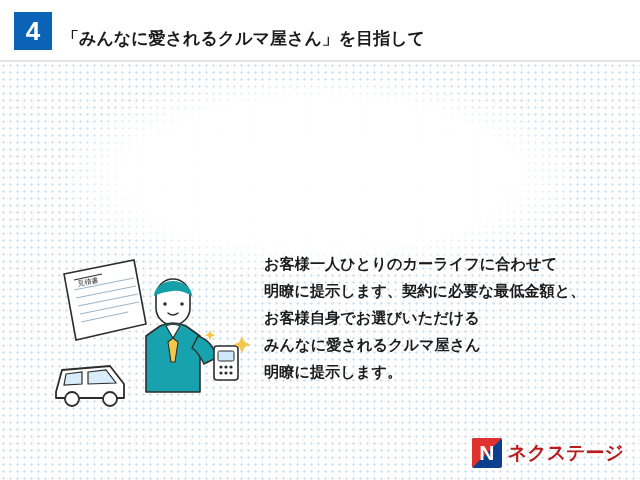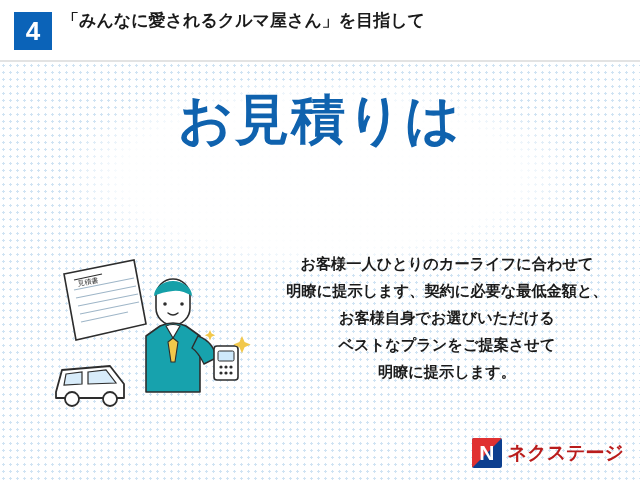--- a/index.html
+++ b/index.html
@@ -48,21 +48,21 @@
     color: #ffffff;
     font-size: 26px;
     font-weight: bold;
     display: flex;
     align-items: center;
     justify-content: center;
     font-family: "Liberation Sans", sans-serif;
   }
   .header-title {
     position: absolute;
-    left: 62px; top: 9px;
+    left: 62px; top: 27px;
     font-size: 17px;
     font-weight: bold;
     color: #1a1a1a;
     letter-spacing: 0px;
     white-space: nowrap;
   }
 
   
   .body-area {
     position: absolute;
@@ -98,28 +98,27 @@
     text-shadow: 0 0 4px #ffffff, 0 0 8px #ffffff, 1px 1px 0 #ffffff, -1px -1px 0 #ffffff;
     font-family: "Liberation Sans", sans-serif;
   }
   .headline .l2 {
     letter-spacing: 1px;
   }
 
   
   .paragraph {
     position: absolute;
-    left: 272px; top: 188px;
+    left: 264px; top: 188px;
     width: 350px;
     color: #1b1b1b;
     font-size: 15.2px;
     line-height: 27px;
     font-weight: bold;
     white-space: nowrap;
-    text-align: center;
   }
   .paragraph div { font-weight: bold; }
 
   
   .illus {
     position: absolute;
     left: 38px; top: 190px;
     width: 230px; height: 180px;
   }
 
@@ -173,28 +172,27 @@
 
   <div class="header">
     <div class="header-num">4</div>
     <div class="header-title">「みんなに愛されるクルマ屋さん」を目指して</div>
   </div>
 
   <div class="body-area">
     <div class="glow"></div>
 
     <div class="headline">
-      <div class="l1">お見積りは</div>
     </div>
 
     <div class="paragraph">
       <div>お客様一人ひとりのカーライフに合わせて</div>
       <div>明瞭に提示します、契約に必要な最低金額と、</div>
       <div>お客様自身でお選びいただける</div>
-      <div>ベストなプランをご提案させて</div>
+      <div>みんなに愛されるクルマ屋さん</div>
       <div>明瞭に提示します。</div>
     </div>
 
     <div class="illus">
       <svg width="230" height="180" viewBox="0 0 230 180" xmlns="http://www.w3.org/2000/svg">
 
         <g>
           <polygon points="26,22 96,8 108,72 38,88" fill="#ffffff" stroke="#2d2d2d" stroke-width="1.6"></polygon>
           <line x1="36" y1="28" x2="64" y2="22" stroke="#2d2d2d" stroke-width="1.2"></line>
           <line x1="36" y1="38" x2="96" y2="26" stroke="#9fb6c8" stroke-width="1.2"></line>

